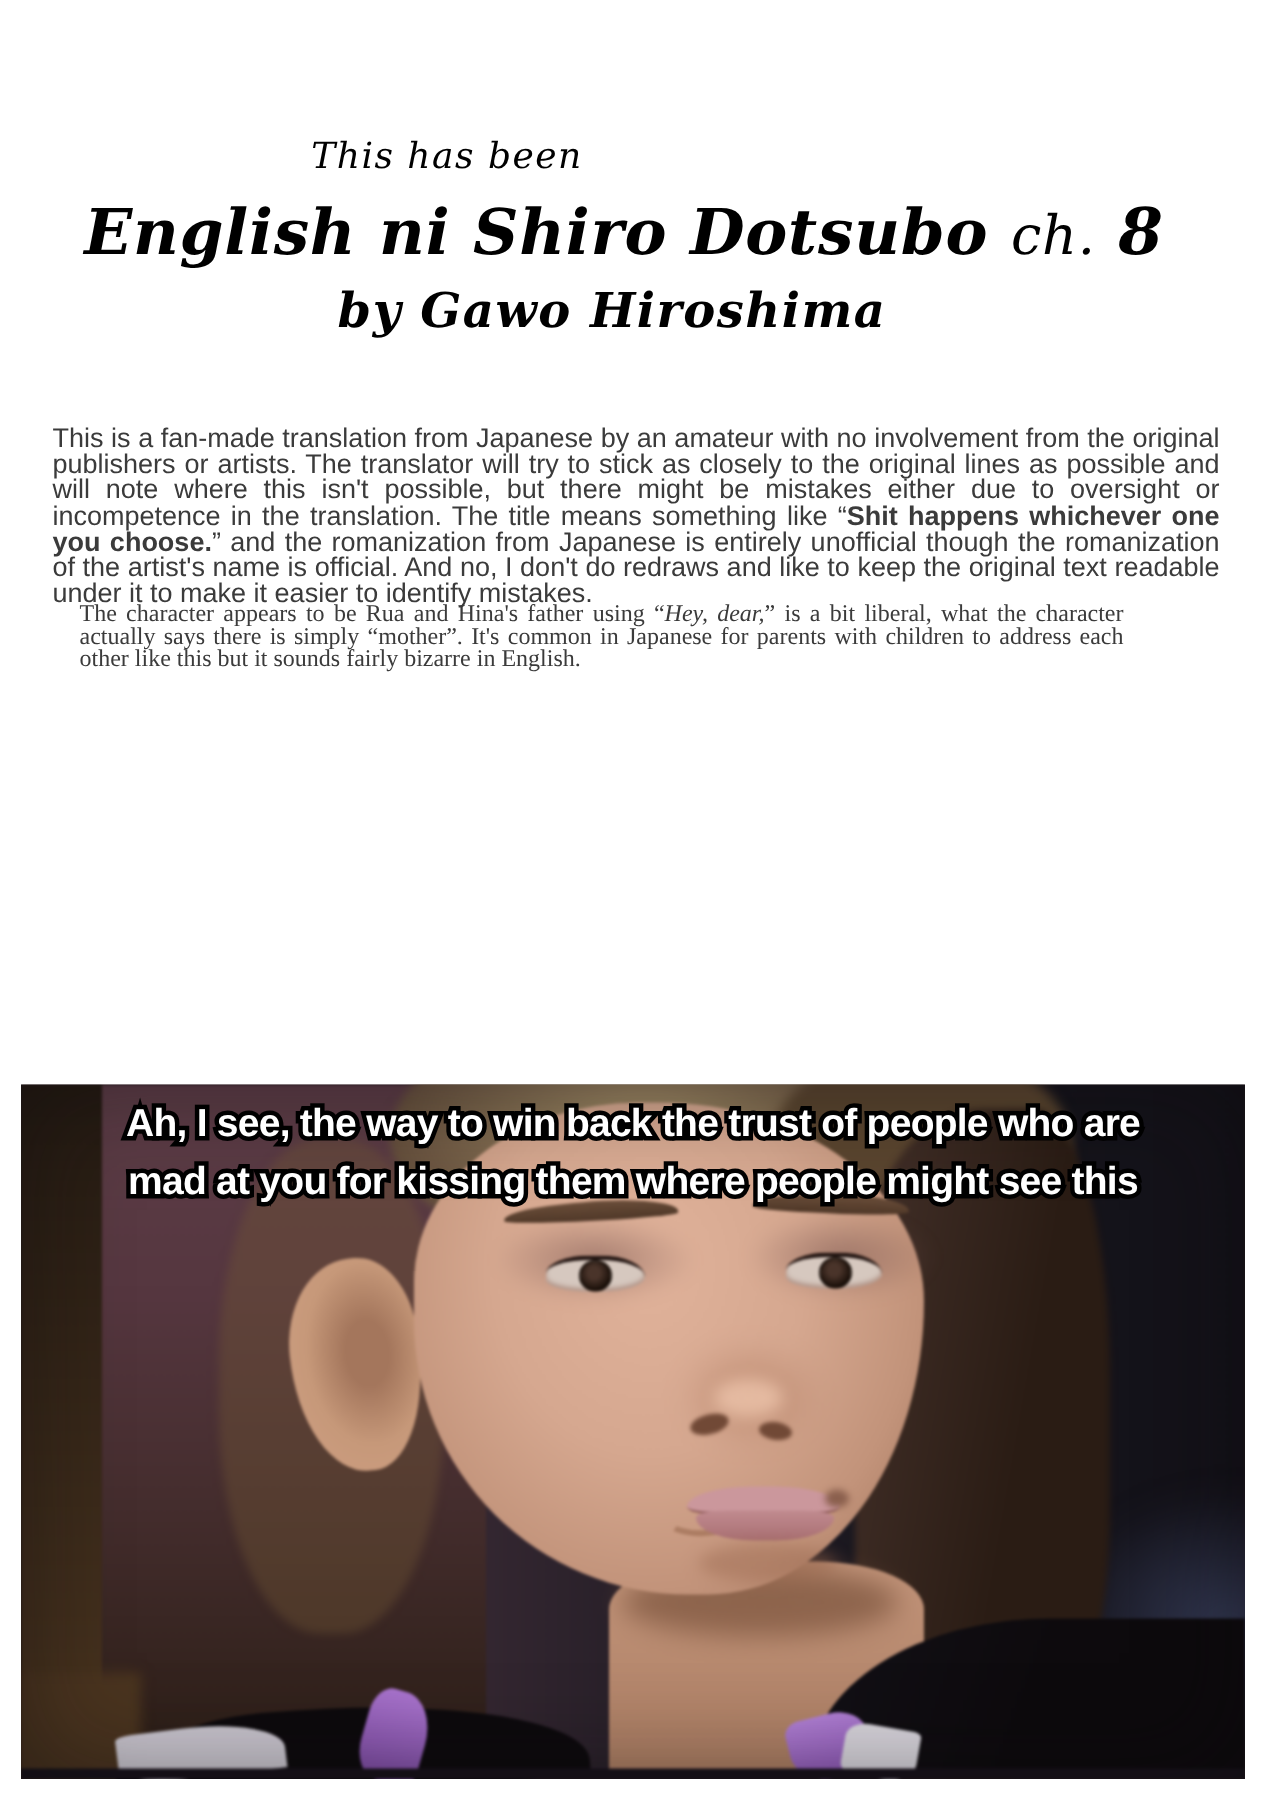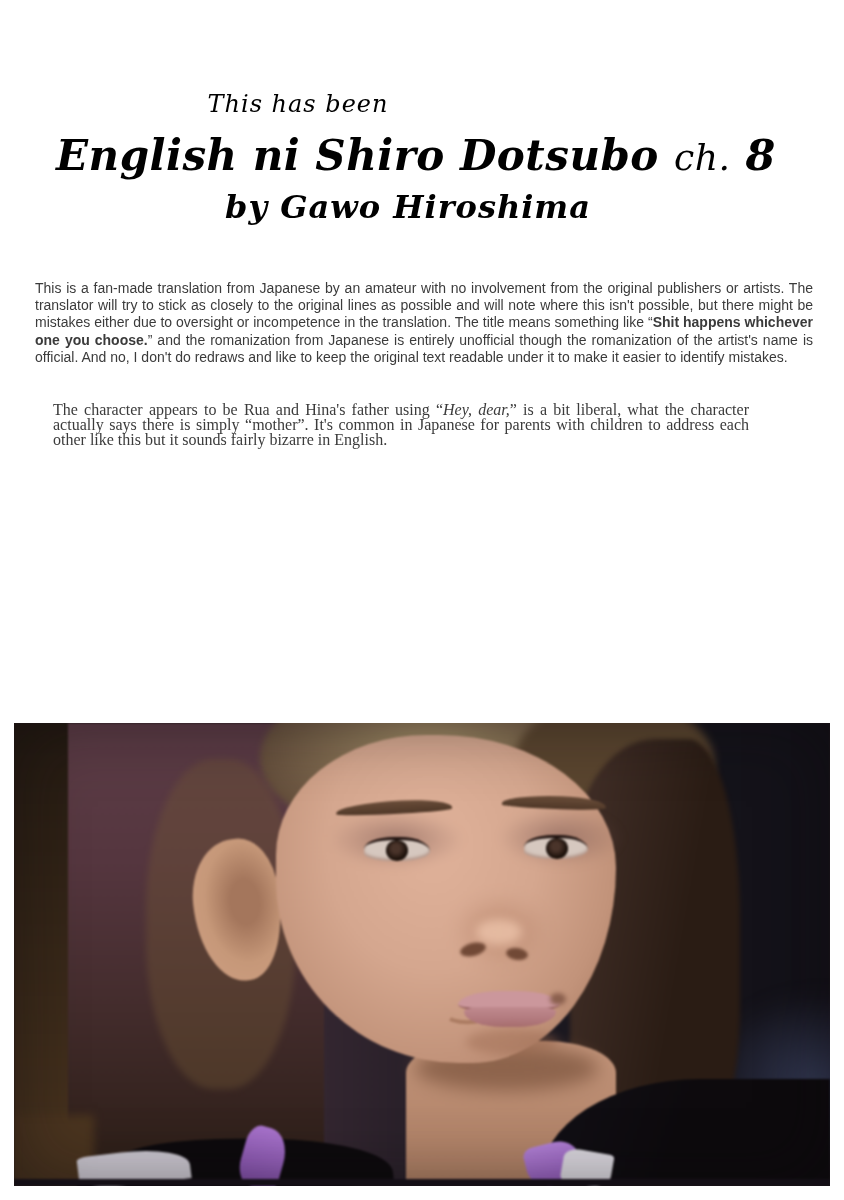--- a/index.html
+++ b/index.html
@@ -28,21 +28,21 @@
   .byline {
     position:absolute; top:188px; left:0; width:100%;
     text-align:center; transform:translateX(-14px);
     font-family:"DejaVu Serif", serif; font-style:italic; font-weight:700;
     font-size:32px; color:#000; letter-spacing:1px;
   }
 
   
   .disclaimer {
     position:absolute; top:266px; left:35px; width:778px;
-    font-size:14px; line-height:17.2px; color:var(--ink,#3b3b3b);
+    font-size:18px; line-height:17.2px; color:var(--ink,#3b3b3b);
     text-align:justify;
   }
   .disclaimer .seg-bold { font-weight:700; }
   .note {
     position:absolute; top:386px; left:53px; width:696px;
     font-size:16px; line-height:15.2px; color:var(--ink,#3b3b3b);
     text-align:justify;
     font-family:Liberation Serif, serif;
   }
   .note .seg-italic { font-style:italic; }
@@ -215,15 +215,19 @@
       <div class="ph leotard-left"></div>
       <div class="ph collar-left"></div>
       <div class="ph purple-left"></div>
       <div class="ph leotard-right"></div>
       <div class="ph purple-center"></div>
       <div class="ph collar-center"></div>
       <div class="ph bottom-strip"></div>
     </div>
     <div class="vignette"></div>
 
+    <div class="caption top">
+      <div>Ah, I see, the way to win back the trust of people who are</div>
+      <div>mad at you for kissing them where people might see this</div>
+    </div>
   </figure>
 
 </div>
 
 </body></html>

